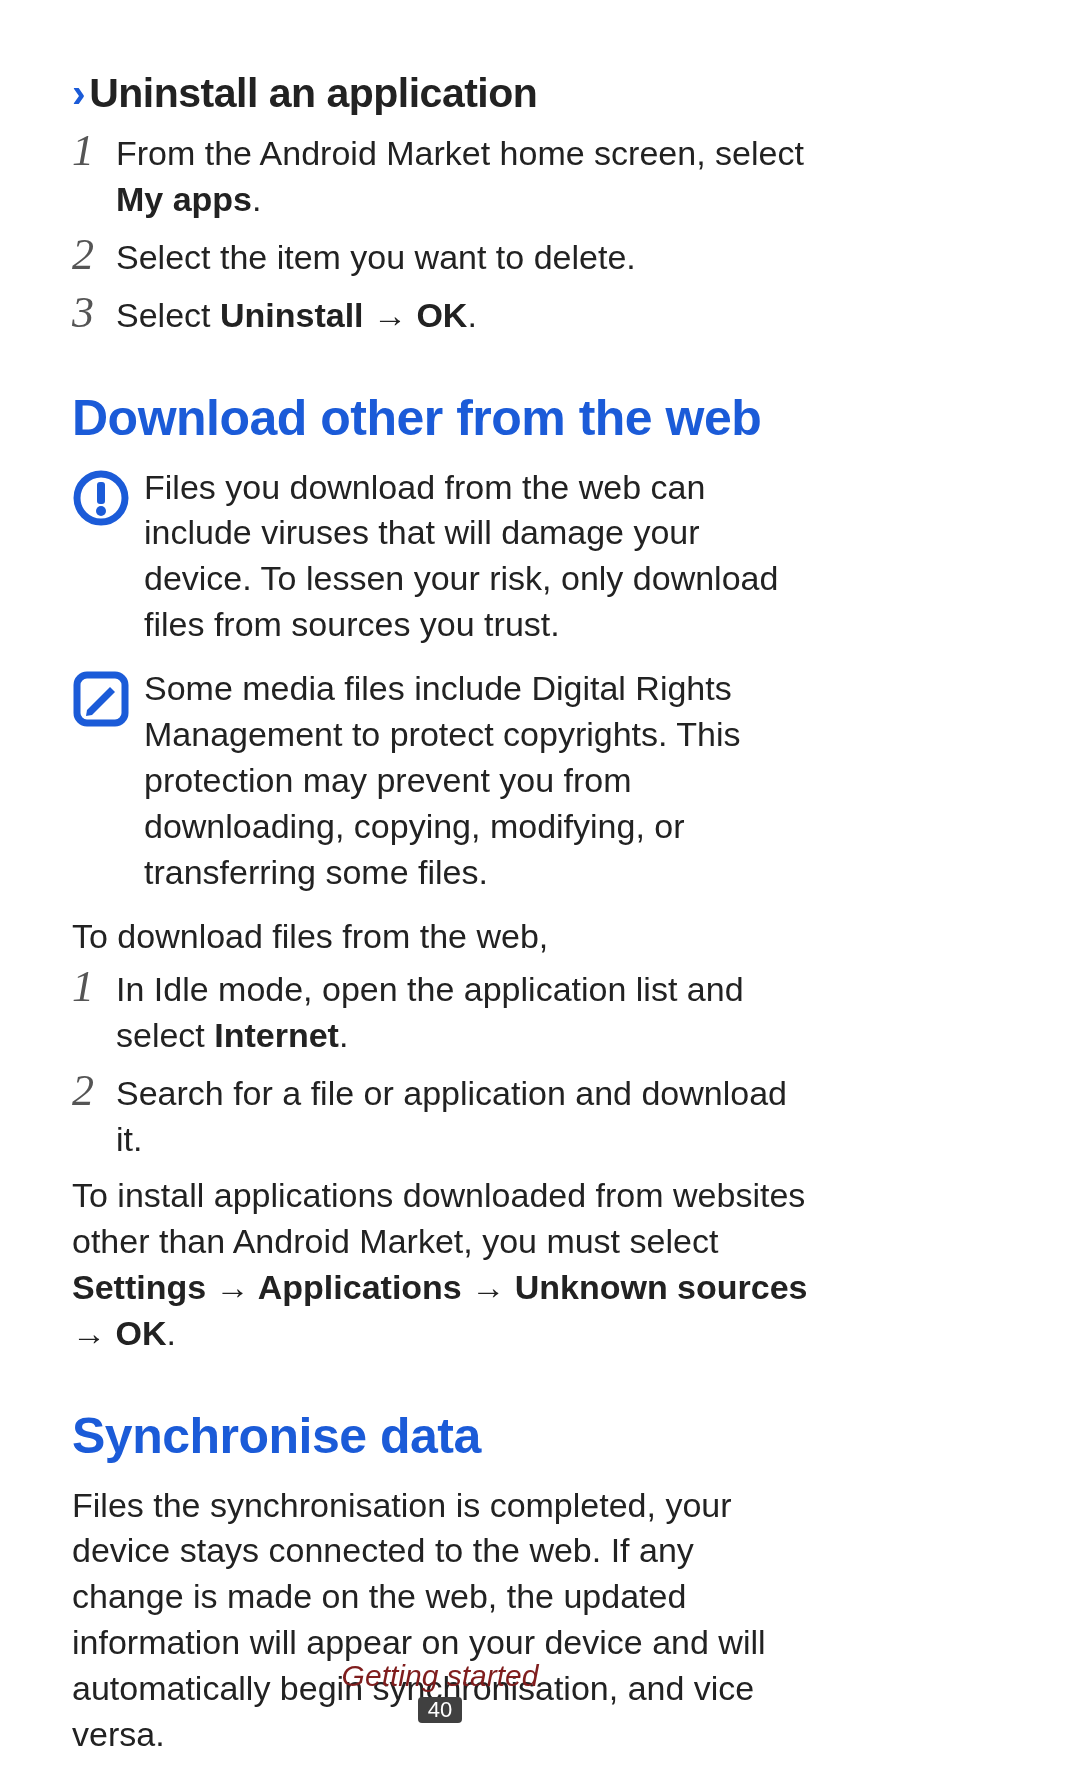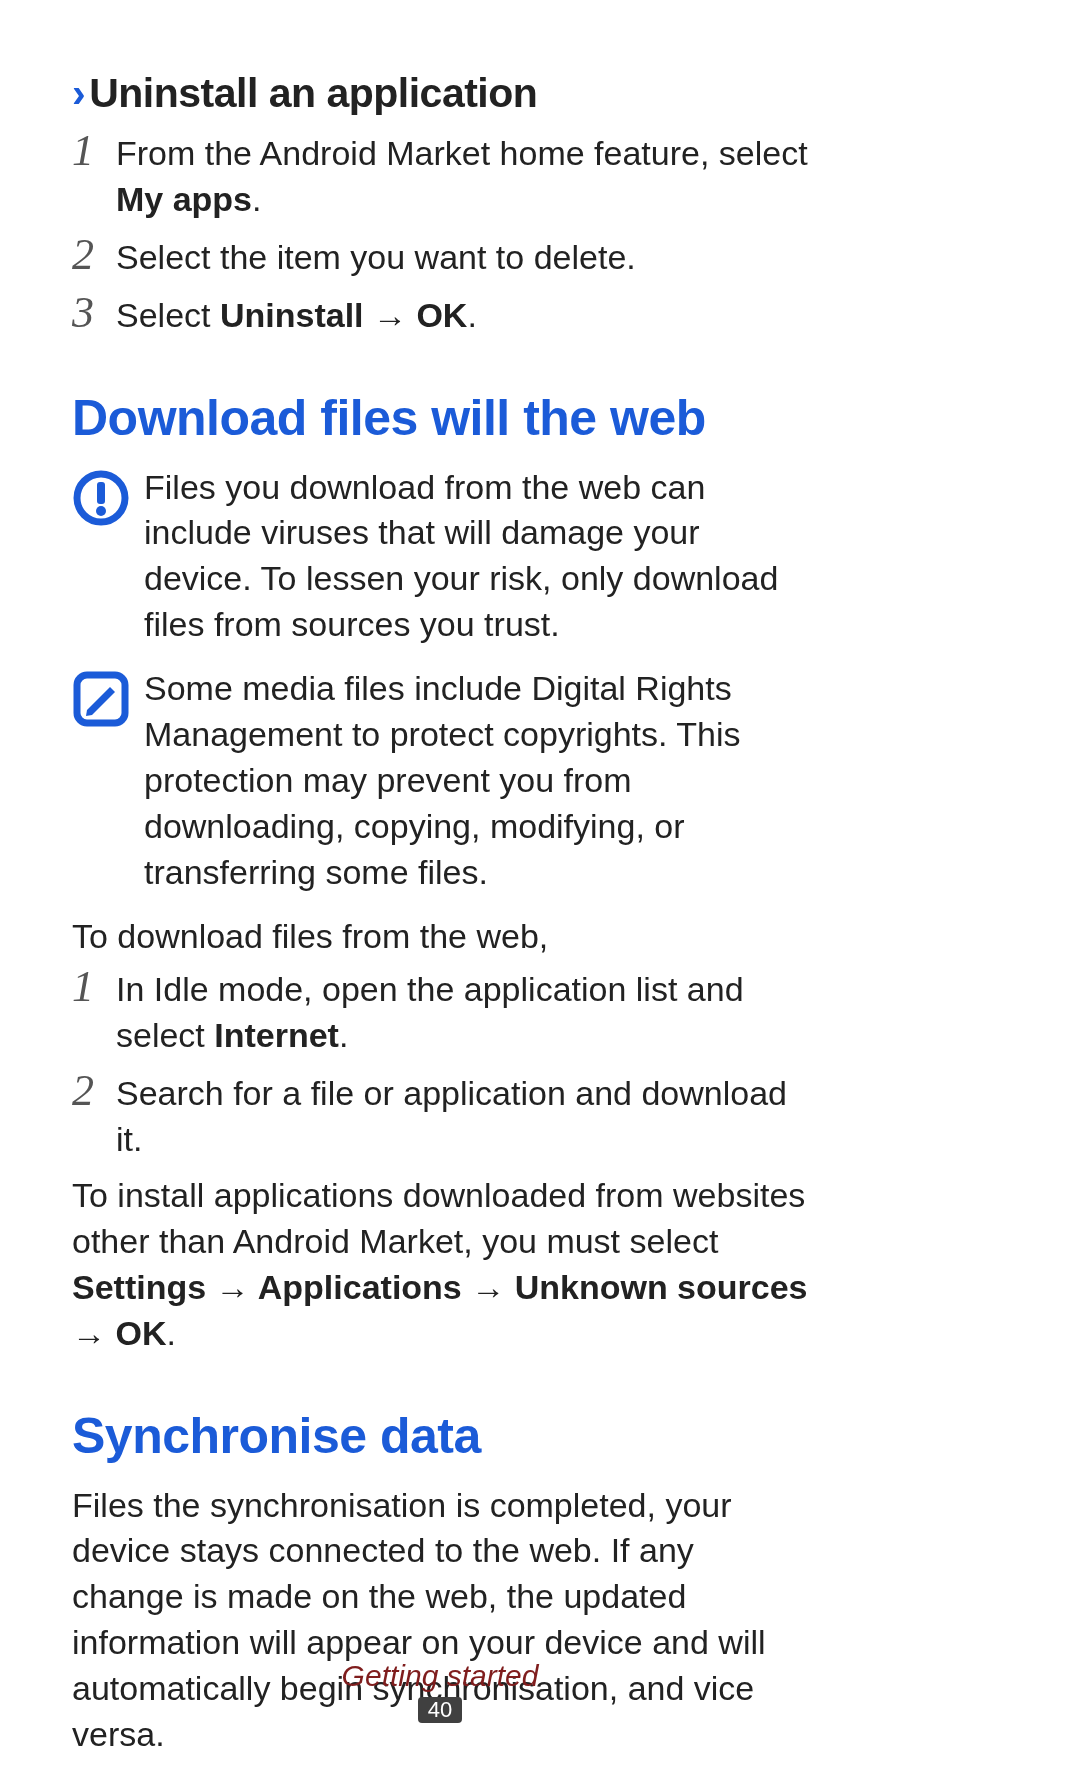--- a/index.html
+++ b/index.html
@@ -107,38 +107,38 @@
 <div class="page">
 
   <h2 class="subheading">
     <span class="chev">›</span><span>Uninstall an application</span>
   </h2>
 
   <div class="ol">
     <div class="step">
       <span class="num">1</span>
       <span class="txt">
-        <span>From the Android Market home feature, select </span><span class="bold">My apps</span><span>.</span>
+        <span>From the Android Market home screen, select </span><span class="bold">My apps</span><span>.</span>
       </span>
     </div>
     <div class="step">
       <span class="num">2</span>
       <span class="txt">
         <span>Select the item you want to delete.</span>
       </span>
     </div>
     <div class="step">
       <span class="num">3</span>
       <span class="txt">
         <span>Select </span><span class="bold">Uninstall → OK</span><span>.</span>
       </span>
     </div>
   </div>
 
-  <h1 class="h1">Download files will the web</h1>
+  <h1 class="h1">Download other from the web</h1>
 
   <div class="callout">
     <span class="icon">
       <svg width="58" height="58" viewBox="0 0 58 58">
         <circle cx="29" cy="29" r="24" fill="none" stroke="#1b5bd8" stroke-width="7"></circle>
         <rect x="25" y="13" width="8" height="22" rx="3" fill="#1b5bd8"></rect>
         <circle cx="29" cy="42" r="5" fill="#1b5bd8"></circle>
       </svg>
     </span>
     <span class="ctext">Files you download from the web can include viruses that will damage your device. To lessen your risk, only download files from sources you trust.</span>

